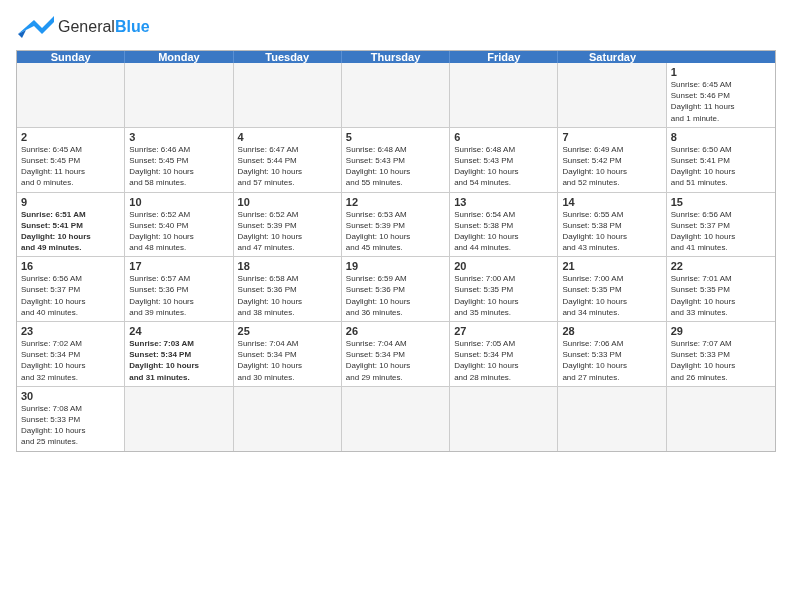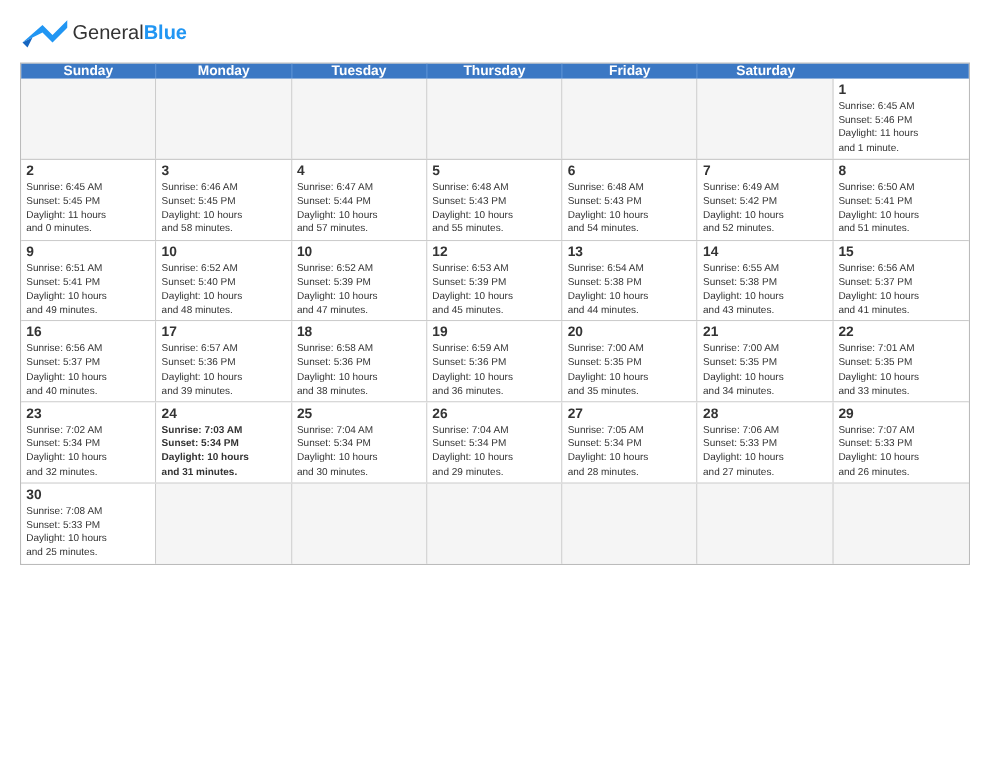--- a/index.html
+++ b/index.html
@@ -193,21 +193,21 @@
             <span class="day-num">8</span>
             <div class="cell-info" style="white-space: pre-line;">Sunrise: 6:50 AM
 Sunset: 5:41 PM
 Daylight: 10 hours
 and 51 minutes.</div>
           </div>
         </div>
         <div class="cal-row">
           <div class="cal-cell">
             <span class="day-num">9</span>
-            <div class="cell-info" style="white-space: pre-line;">Sunrise: 6:51 AM
+            <div class="cell-info" style="white-space: pre-line; font-weight: bold;">Sunrise: 6:51 AM
 Sunset: 5:41 PM
 Daylight: 10 hours
 and 49 minutes.</div>
           </div>
           <div class="cal-cell">
             <span class="day-num">10</span>
             <div class="cell-info" style="white-space: pre-line;">Sunrise: 6:52 AM
 Sunset: 5:40 PM
 Daylight: 10 hours
 and 48 minutes.</div>

